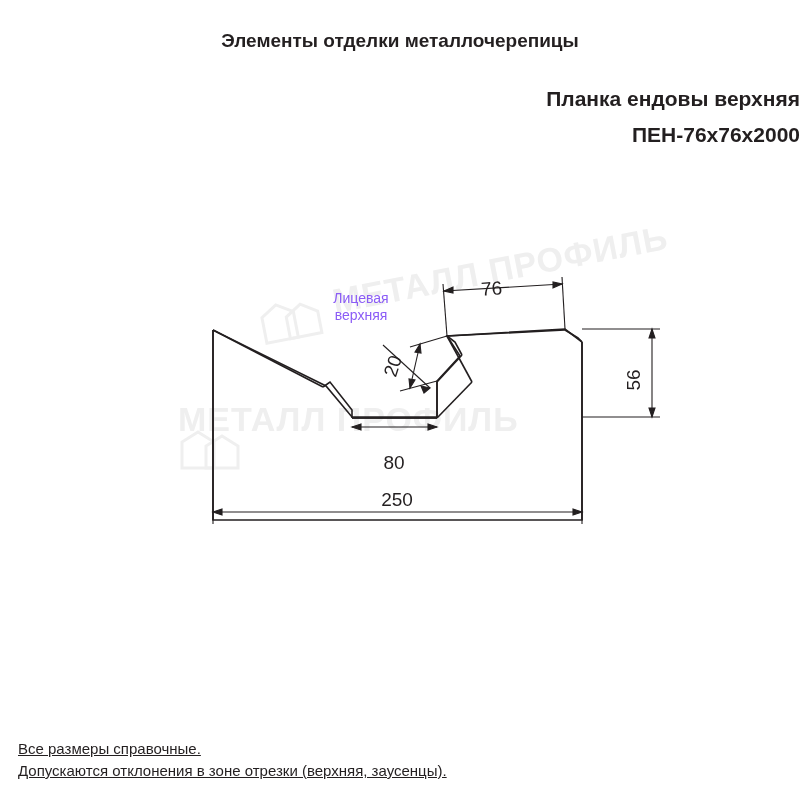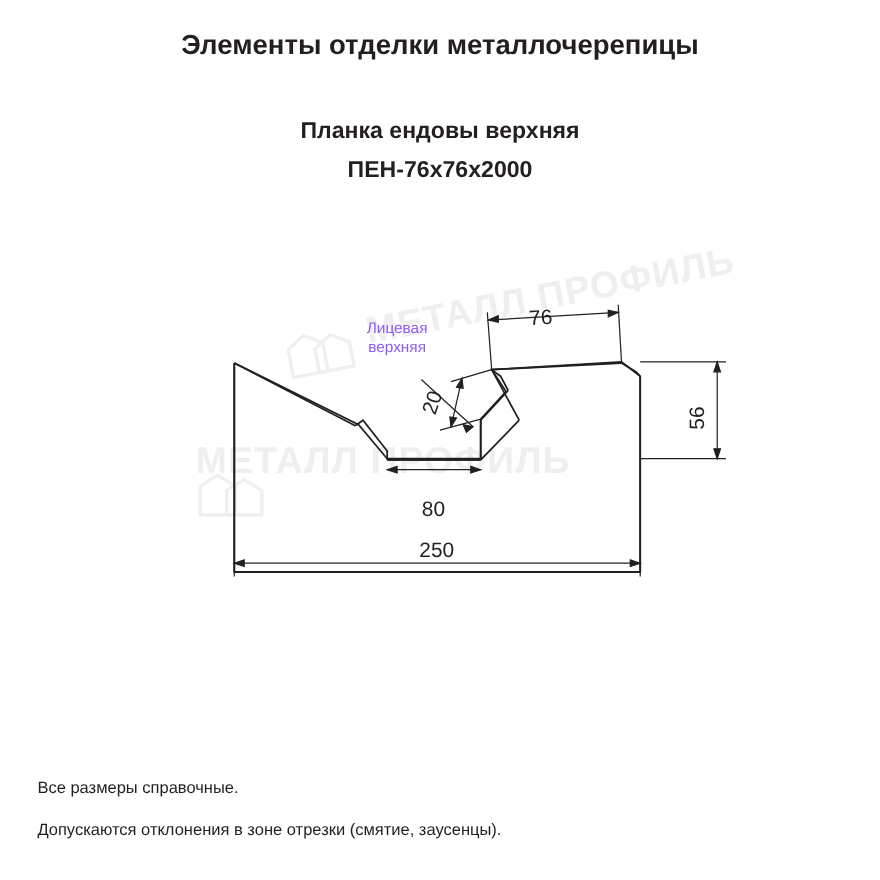--- a/index.html
+++ b/index.html
@@ -20,32 +20,32 @@
     inset: 0;
   }
   .title-block {
     position: absolute;
     top: 24px;
     left: 0;
     width: 100%;
     text-align: center;
   }
   .main-title {
-    font-size: 25px;
+    font-size: 19px;
     font-weight: bold;
     letter-spacing: 0px;
     margin: 0;
     line-height: 34px;
   }
   .subtitle-block {
     position: absolute;
-    top: 104px;
+    top: 84px;
     left: 0;
     width: 100%;
-    text-align: center;
+    text-align: right;
   }
   .sub-title {
     font-size: 21px;
     font-weight: bold;
     margin: 0;
     line-height: 30px;
   }
   .sub-code {
     font-size: 21px;
     font-weight: bold;
@@ -85,21 +85,22 @@
     pointer-events: none;
   }
   .footer {
     position: absolute;
     left: 18px;
     bottom: 18px;
     font-size: 15px;
     line-height: 22px;
   }
   .footer p {
-    margin: 16px;
+    margin: 0;
+    text-decoration: underline;
   }
   .label-face {
     position: absolute;
     font-size: 14px;
     line-height: 17px;
     text-align: center;
     color: #8b5cf6;
   }
   .dim-text {
     font-size: 19px;
@@ -221,16 +222,16 @@
     </g>
   </svg>
 
   <div class="label-face" style="top:290px; left:315px; width:92px;">
     <span>Лицевая</span><br>
     <span>верхняя</span>
   </div>
 
   <div class="footer">
     <p>Все размеры справочные.</p>
-    <p>Допускаются отклонения в зоне отрезки (смятие, заусенцы).</p>
+    <p>Допускаются отклонения в зоне отрезки (верхняя, заусенцы).</p>
   </div>
 
 </div>
 
 </body></html>

